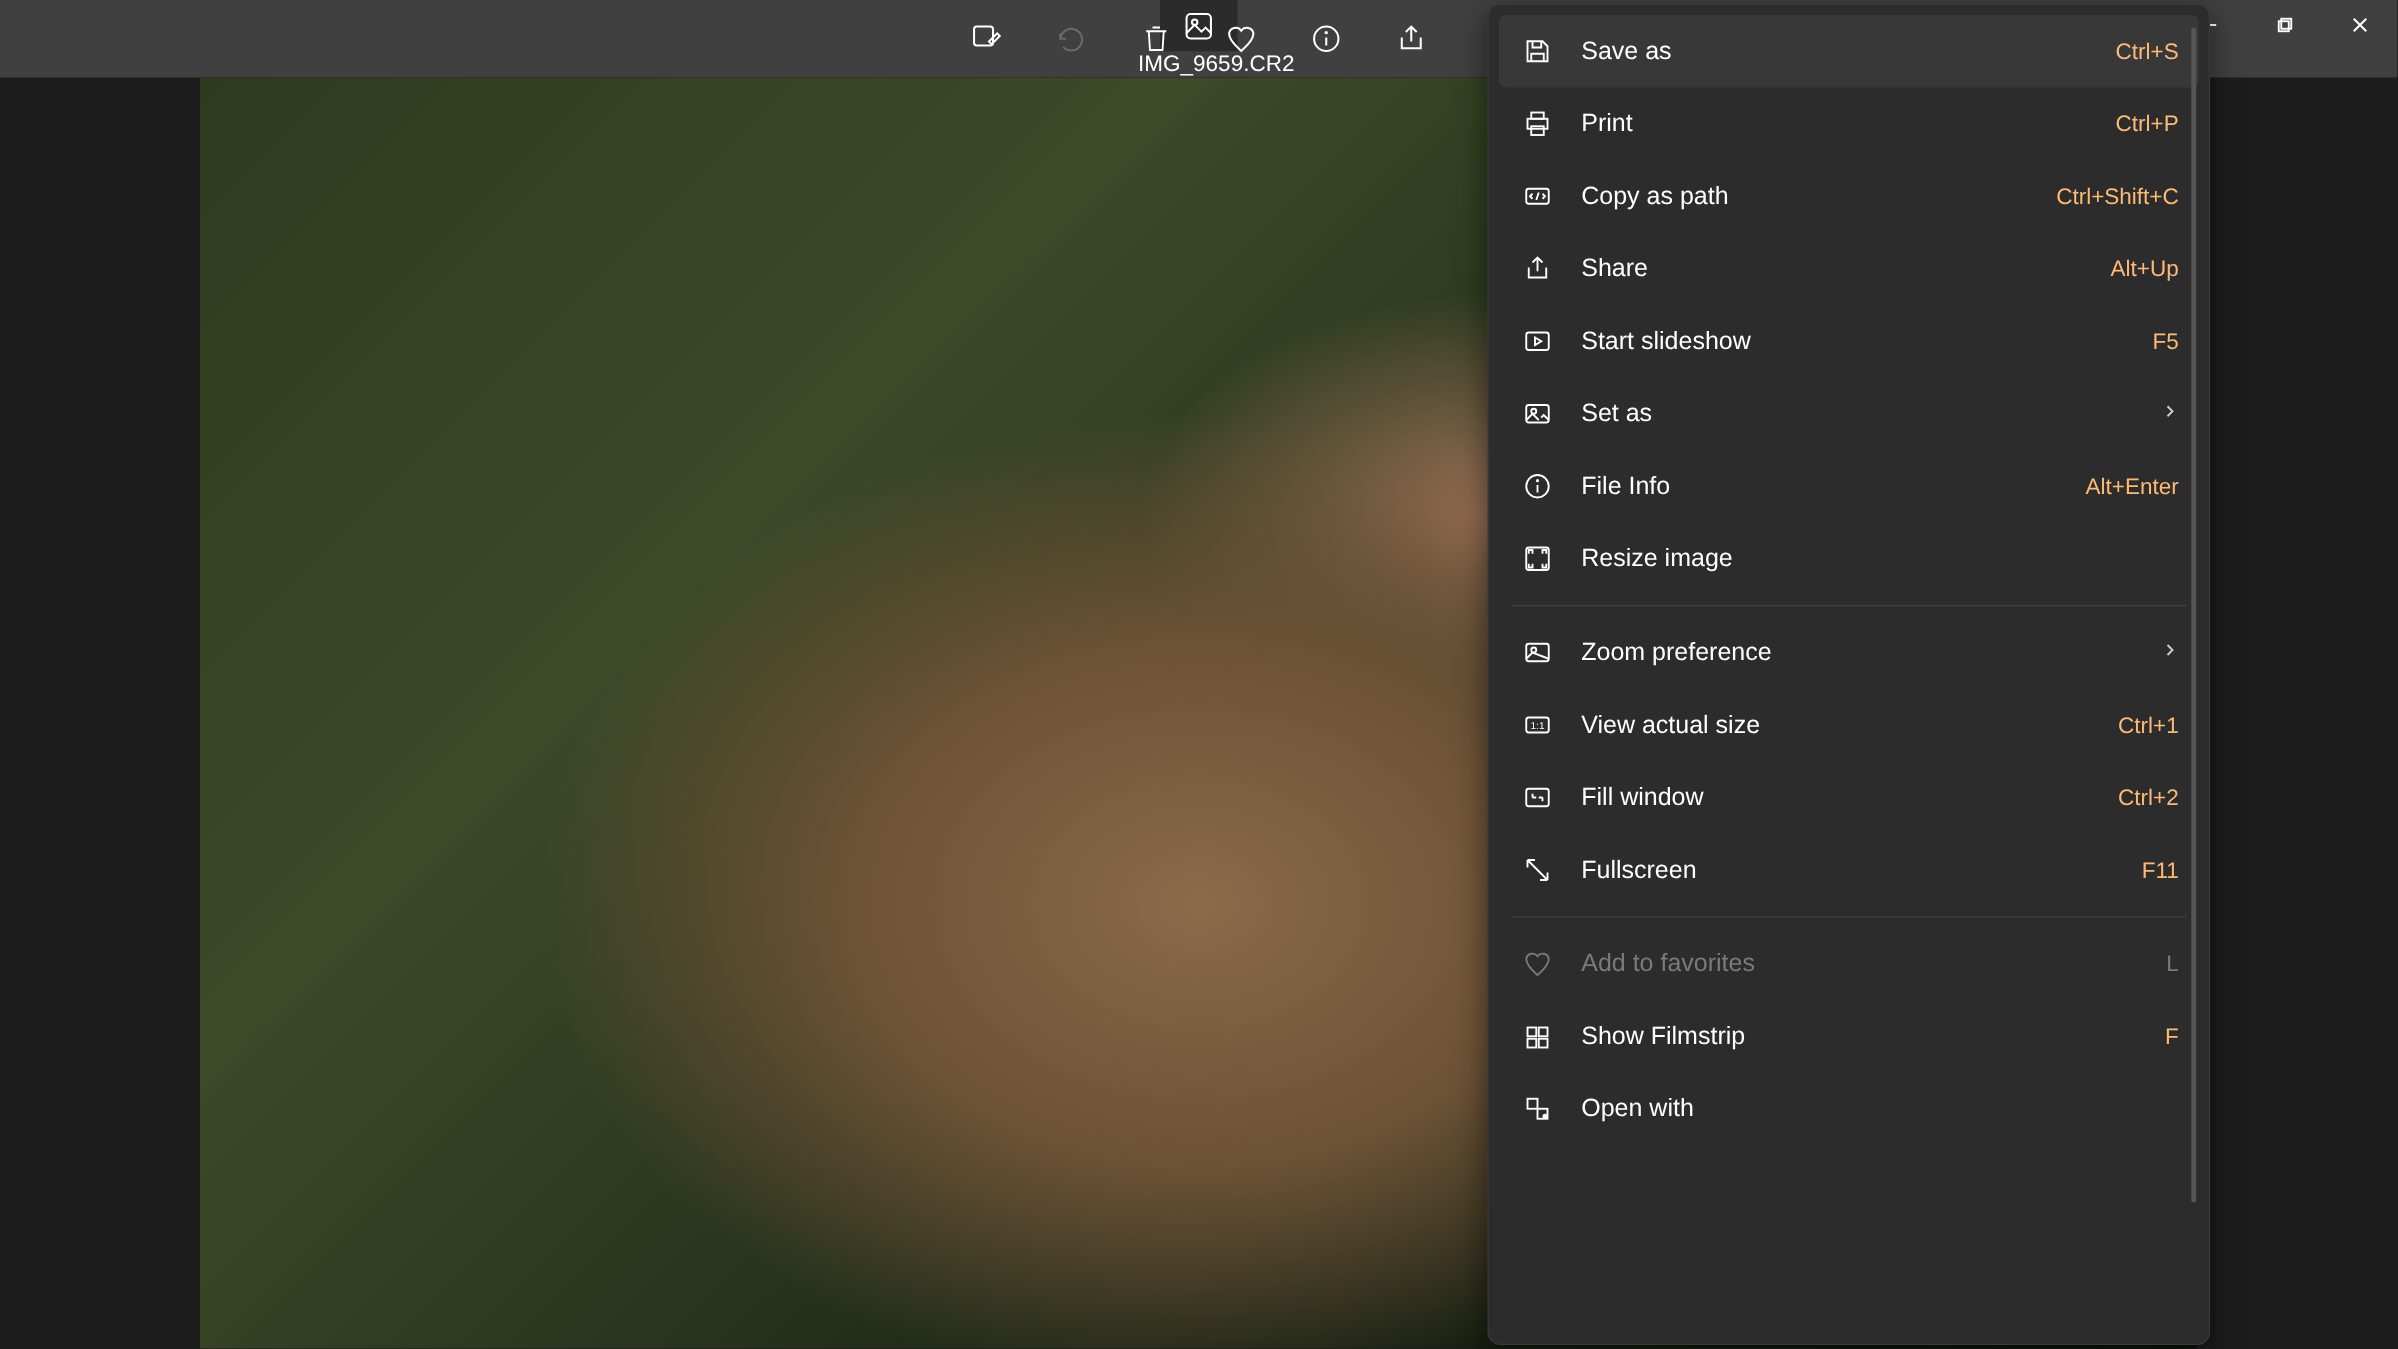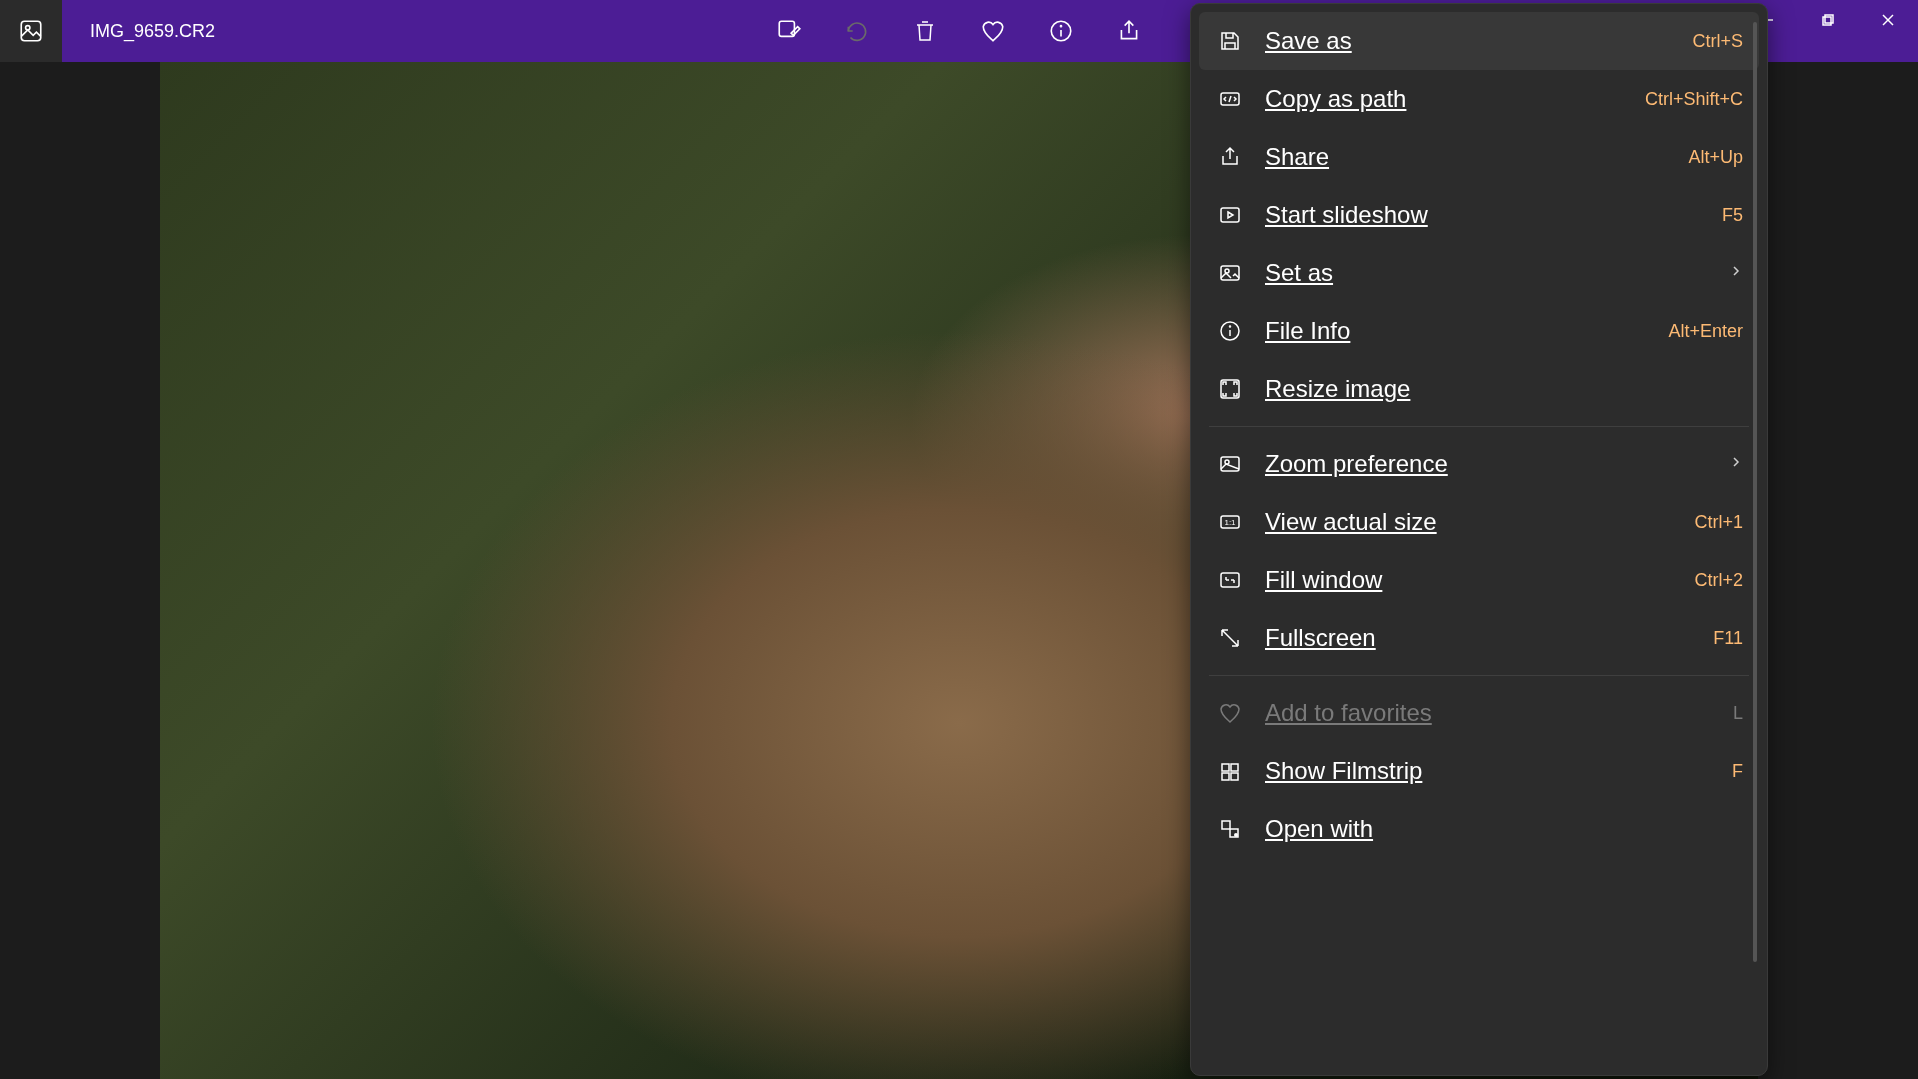--- a/index.html
+++ b/index.html
@@ -13,21 +13,22 @@
       background: #1c1c1c;
       font-family: "Segoe UI", sans-serif;
       color: #ffffff;
       overflow: hidden;
       position: relative;
     }
     .titlebar {
       height: 62px;
       display: flex;
       align-items: center;
-      background: #4c1d95;
+      background: #404040;
+      flex-direction: column;
     }
     .app-icon-wrap {
       width: 62px;
       height: 62px;
       background: #2b2b2b;
       display: flex;
       align-items: center;
       justify-content: center;
     }
     .filename {
@@ -126,23 +127,22 @@
     .mi-icon {
       width: 30px;
       height: 30px;
       display: flex;
       align-items: center;
       justify-content: center;
       margin-right: 20px;
     }
     .mi-label {
       flex: 1;
-      font-size: 24px;
+      font-size: 20px;
       font-weight: 400;
-      text-decoration: underline;
     }
     .mi-shortcut {
       font-size: 18px;
       color: #fdba74;
     }
     .menu-item.disabled .mi-shortcut {
       color: #7a7a7a;
     }
     .mi-chevron {
       color: #cfcfcf;
@@ -250,20 +250,31 @@
     <div class="menu-item highlighted">
       <span class="mi-icon">
         <svg width="24" height="24" viewBox="0 0 24 24">
             <path d="M4 4 L16 4 L20 8 L20 20 L4 20 Z M8 4 L8 9 L15 9 L15 4 M7 20 L7 14 L17 14 L17 20"></path>
           </svg>
       </span>
       <span class="mi-label">Save as</span>
       <span class="mi-shortcut">Ctrl+S</span>
     </div>
 
+    <div class="menu-item">
+      <span class="mi-icon">
+        <svg width="24" height="24" viewBox="0 0 24 24">
+            <rect x="7" y="3" width="10" height="5"></rect>
+            <rect x="4" y="8" width="16" height="8"></rect>
+            <rect x="7" y="14" width="10" height="7"></rect>
+          </svg>
+      </span>
+      <span class="mi-label">Print</span>
+      <span class="mi-shortcut">Ctrl+P</span>
+    </div>
 
 
     <div class="menu-item">
       <span class="mi-icon">
         <svg width="24" height="24" viewBox="0 0 24 24">
             <rect x="3" y="6" width="18" height="12" rx="2"></rect>
             <path d="M8 10 L6 12 L8 14 M16 10 L18 12 L16 14 M13 9 L11 15"></path>
           </svg>
       </span>
       <span class="mi-label">Copy as path</span>

